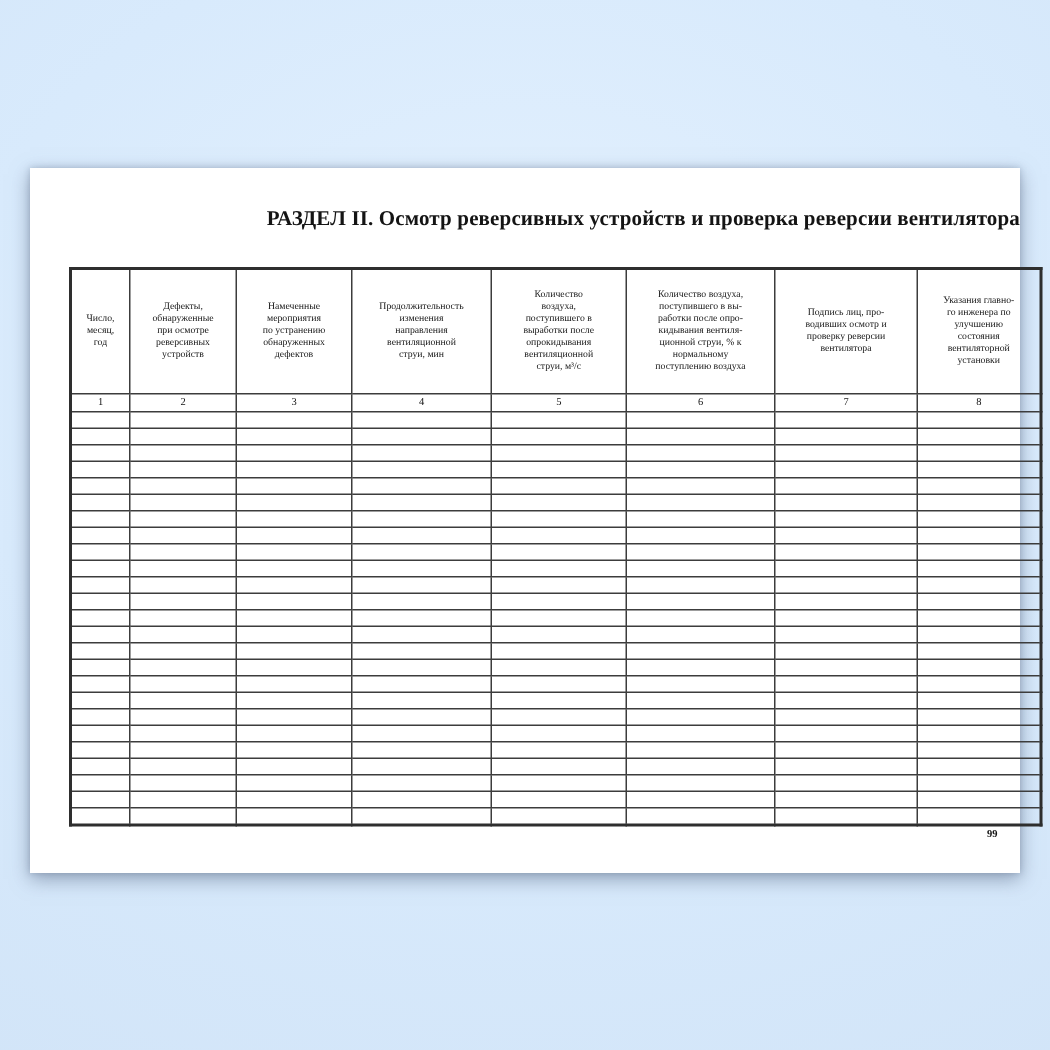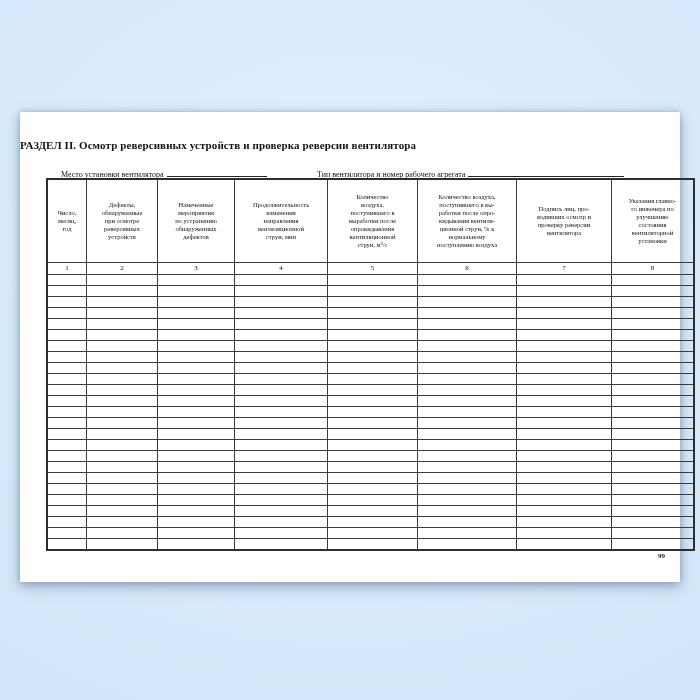--- a/index.html
+++ b/index.html
@@ -6,22 +6,22 @@
   .canvas{
     position:relative;width:700px;height:700px;overflow:hidden;
     background:radial-gradient(120% 95% at 50% 35%, #e4f1fe 0%, #d8eafc 45%, #cfe2f6 100%);
     font-family:"Liberation Serif", serif;color:#141414;
   }
   .page{
     position:absolute;left:20px;top:112px;width:660px;height:470px;background:#ffffff;
     box-shadow:0 4px 12px rgba(96,114,140,0.60), 0 0 4px rgba(96,114,140,0.35);
   }
   .doc-title{
-    position:absolute;top:27px;left:0;width:100%;text-align:left;
-    font-weight:bold;font-size:11px;letter-spacing:0.1px;
+    position:absolute;top:27px;left:0;width:100%;text-align:right;
+    font-weight:bold;font-size:14px;letter-spacing:0.1px;
   }
   .fill-row{position:absolute;top:56px;left:26px;width:606px;height:14px;font-size:8px;white-space:nowrap}
   .fill-group1{position:absolute;left:15px;top:0}
   .fill-group2{position:absolute;left:271px;top:0}
   .blank-line{display:inline-block;border-bottom:1px solid #222;height:8px;margin-left:3px}
   .blank-line.short{width:100px}
   .blank-line.long{width:156px}
   table.log-table{
     position:absolute;left:26px;top:66px;width:606px;
     border-collapse:collapse;table-layout:fixed;
@@ -42,28 +42,20 @@
   }
 </style>
 </head>
 <body>
 
 <div class="canvas">
   <div class="page">
 
     <div class="doc-title">РАЗДЕЛ II. Осмотр реверсивных устройств и проверка реверсии вентилятора</div>
 
-    <div class="fill-row">
-      <span class="fill-group1">
-        <span>Место установки вентилятора</span><span class="blank-line short"></span>
-      </span>
-      <span class="fill-group2">
-        <span>Тип вентилятора и номер рабочего агрегата</span><span class="blank-line long"></span>
-      </span>
-    </div>
 
     <table class="log-table">
       <thead>
         <tr class="head-row" id="head-row">
             <th class="c0">Число,
 месяц,
 год</th>
             <th class="c1">Дефекты,
 обнаруженные
 при осмотре

